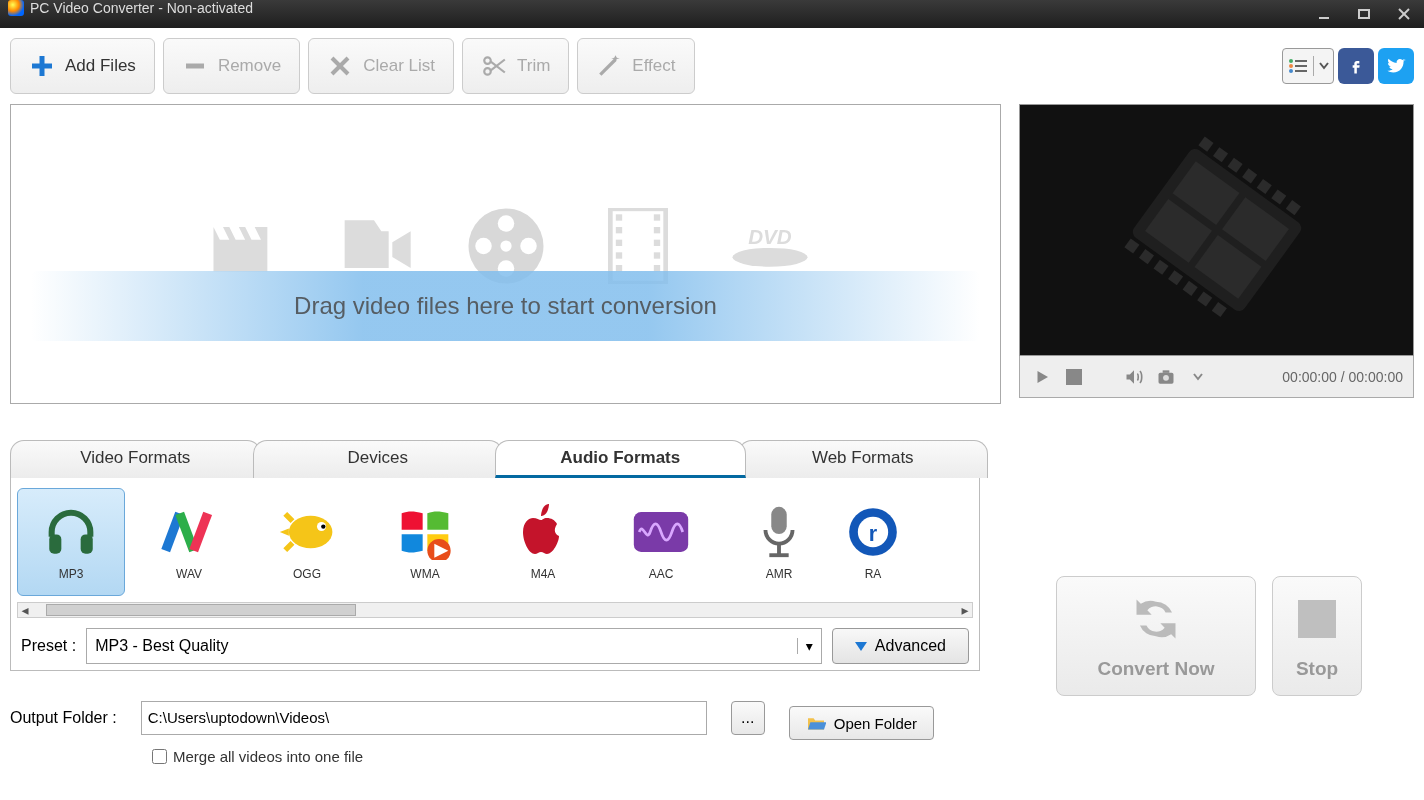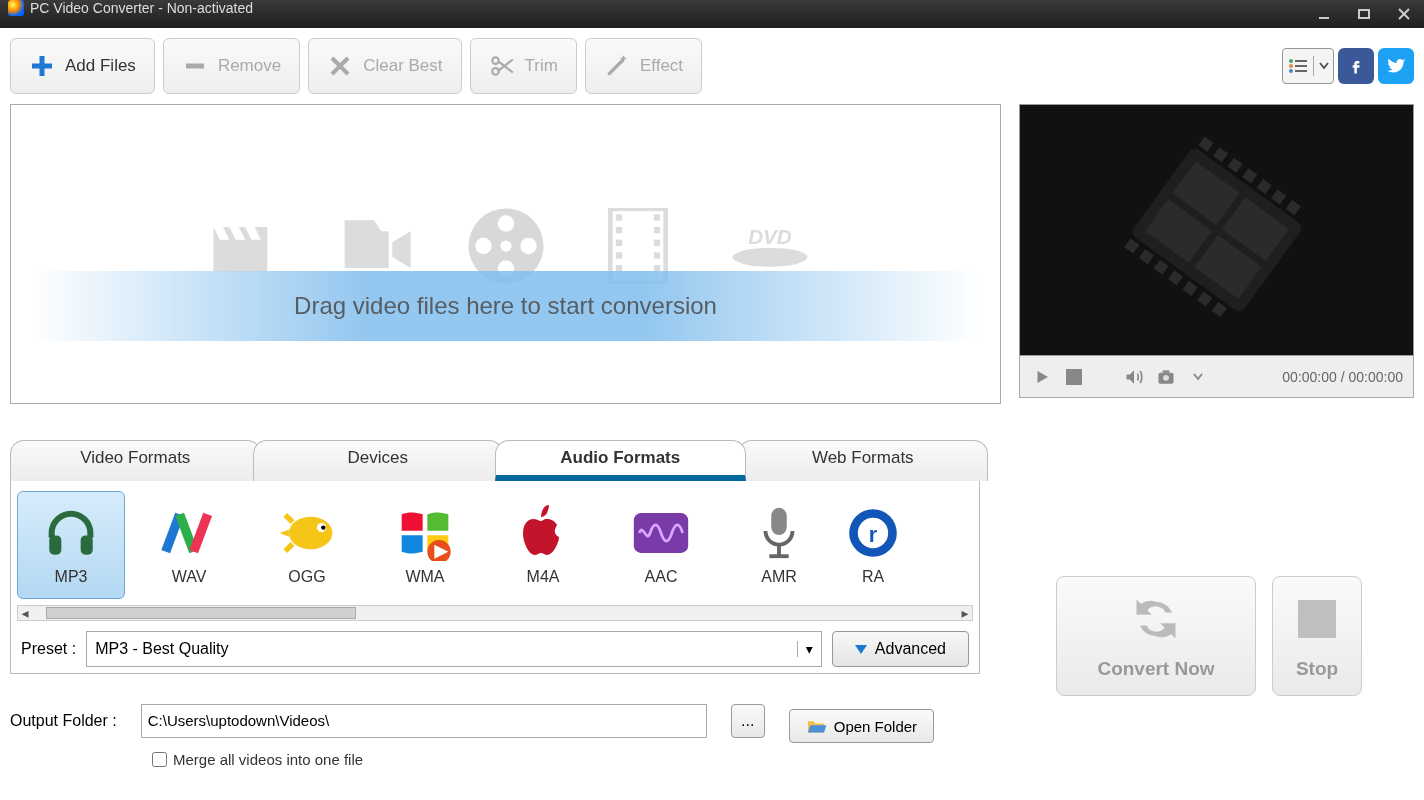--- a/index.html
+++ b/index.html
@@ -37,27 +37,27 @@
 .video-film { position: absolute; inset: 0; display: flex; align-items: center; justify-content: center; }
 .video-film svg { transform: rotate(36deg); }
 .pcontrols { height: 42px; border: 1px solid #aaa; border-top: none; background: #eee; display: flex; align-items: center; gap: 8px; padding: 0 10px; color: #777; }
 .pcontrols .ctl { width: 24px; height: 24px; display: flex; align-items: center; justify-content: center; }
 .pcontrols .time { margin-left: auto; font-size: 14px; color: #666; }
 
 
 .tabs-wrap { padding: 0 10px; margin-top: 26px; width: 990px; }
 .tabrow { display: flex; position: relative; }
 .tab { flex: 1; text-align: center; padding: 7px 0; font-size: 17px; color: #333; border-top-left-radius: 14px; border-top-right-radius: 14px; margin-right: -8px; border: 1px solid #bbb; border-bottom: none; background: linear-gradient(#fafafa,#ececec); cursor: pointer; }
-.tab.active { background: #fff; font-weight: 700; z-index: 2; border-bottom: 6px solid #0369a1; position: relative; }
+.tab.active { background: #fff; font-weight: 700; z-index: 2; border-bottom: 3px solid #0369a1; position: relative; }
 .formats-pane { border: 1px solid #bbb; margin-top: -1px; background: #fff; padding: 10px 6px 6px; }
 .fmt-row { display: flex; gap: 10px; }
 .fmt { width: 108px; height: 108px; border: 1px solid transparent; border-radius: 6px; display: flex; flex-direction: column; align-items: center; justify-content: center; gap: 6px; cursor: pointer; }
 .fmt.selected { border-color: #6aa8da; background: linear-gradient(#d7ecfb,#b3d8f3); }
 .fmt .ico { width: 58px; height: 58px; display: flex; align-items: center; justify-content: center; }
-.fmt .lab { font-size: 16px; color: #333; }
+.fmt .lab { font-size: 12px; color: #333; }
 .hscroll { height: 16px; margin-top: 6px; background: #f0f0f0; border: 1px solid #ccc; display: flex; align-items: center; }
 .hscroll .thumb { width: 310px; height: 12px; background: #d0d0d0; margin-left: 14px; border: 1px solid #aaa; }
 .hscroll .arr { width: 14px; display: flex; justify-content: center; color: #555; }
 
 
 .preset-row { display: flex; align-items: center; gap: 10px; padding: 10px 4px 0; }
 .preset-row .lbl { font-size: 16px; }
 .preset-select { flex: 1; height: 36px; border: 1px solid #aaa; display: flex; align-items: center; background: #fff; }
 .preset-select .val { flex: 1; padding: 0 8px; font-size: 16px; }
 .preset-select .caret { width: 24px; border-left: 1px solid #aaa; text-align: center; }
@@ -123,21 +123,21 @@
       </span>
     <span>Remove</span>
   </button>
   <button class="tbtn disabled">
     <span class="icon">
         <svg width="24" height="24">
           <line x1="4" y1="4" x2="20" y2="20" stroke="#aaa" stroke-width="4"></line>
           <line x1="20" y1="4" x2="4" y2="20" stroke="#aaa" stroke-width="4"></line>
         </svg>
       </span>
-    <span>Clear Best</span>
+    <span>Clear List</span>
   </button>
   <button class="tbtn disabled">
     <span class="icon">
         <svg width="26" height="26" viewBox="0 0 24 24">
           <circle cx="6" cy="7" r="3" fill="none" stroke="#aaa" stroke-width="2"></circle>
           <circle cx="6" cy="17" r="3" fill="none" stroke="#aaa" stroke-width="2"></circle>
           <line x1="9" y1="8" x2="22" y2="18" stroke="#aaa" stroke-width="2"></line>
           <line x1="9" y1="16" x2="22" y2="6" stroke="#aaa" stroke-width="2"></line>
         </svg>
       </span>

